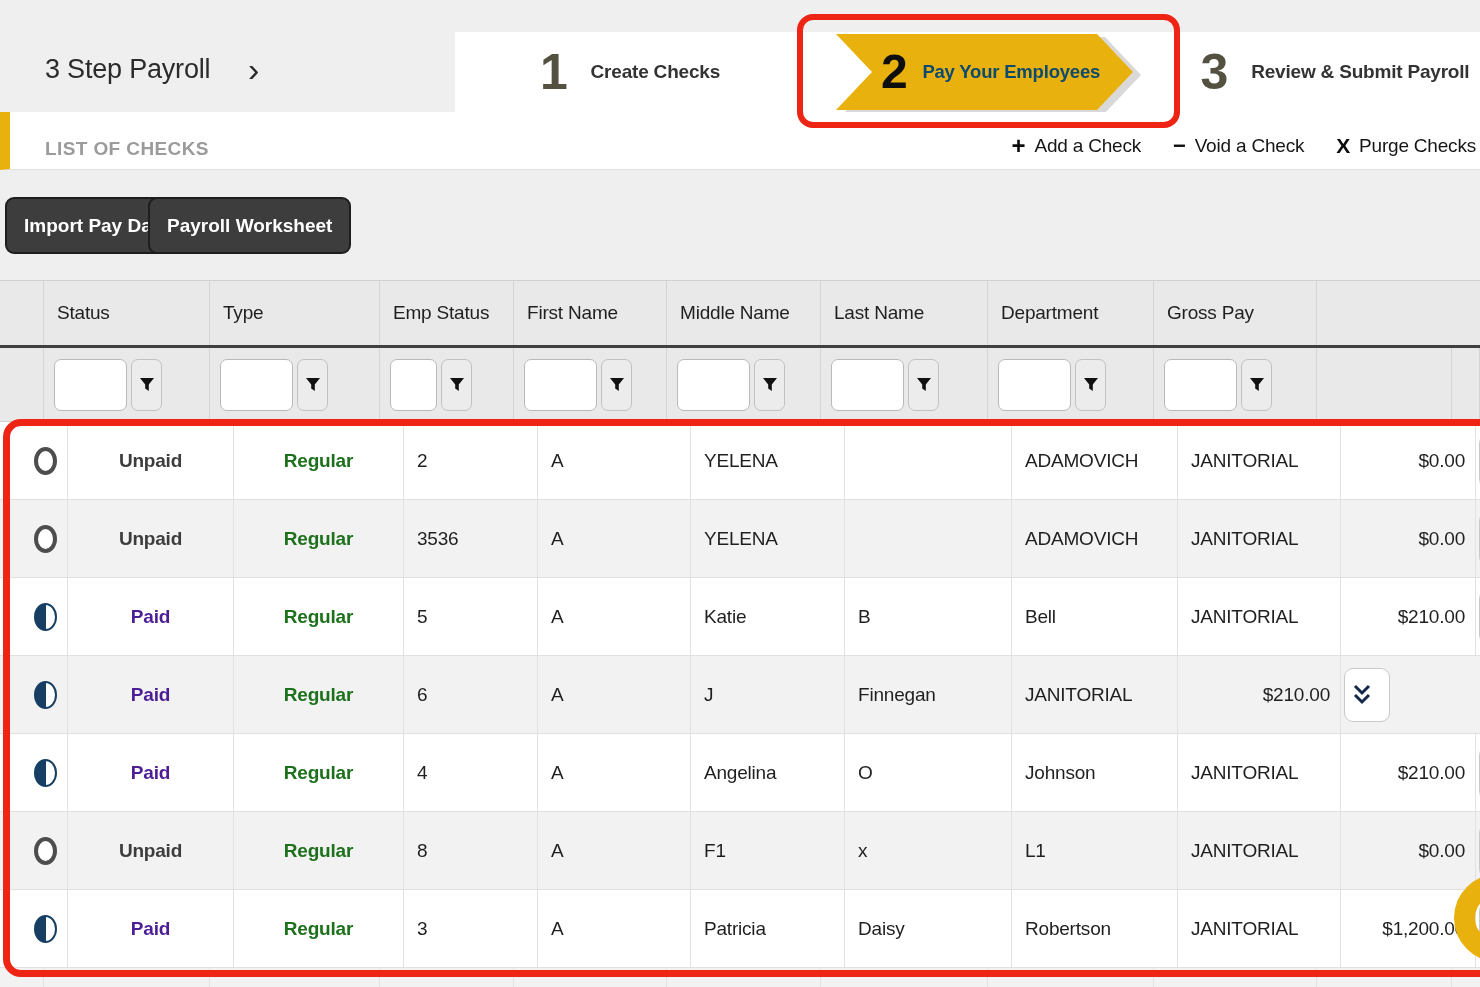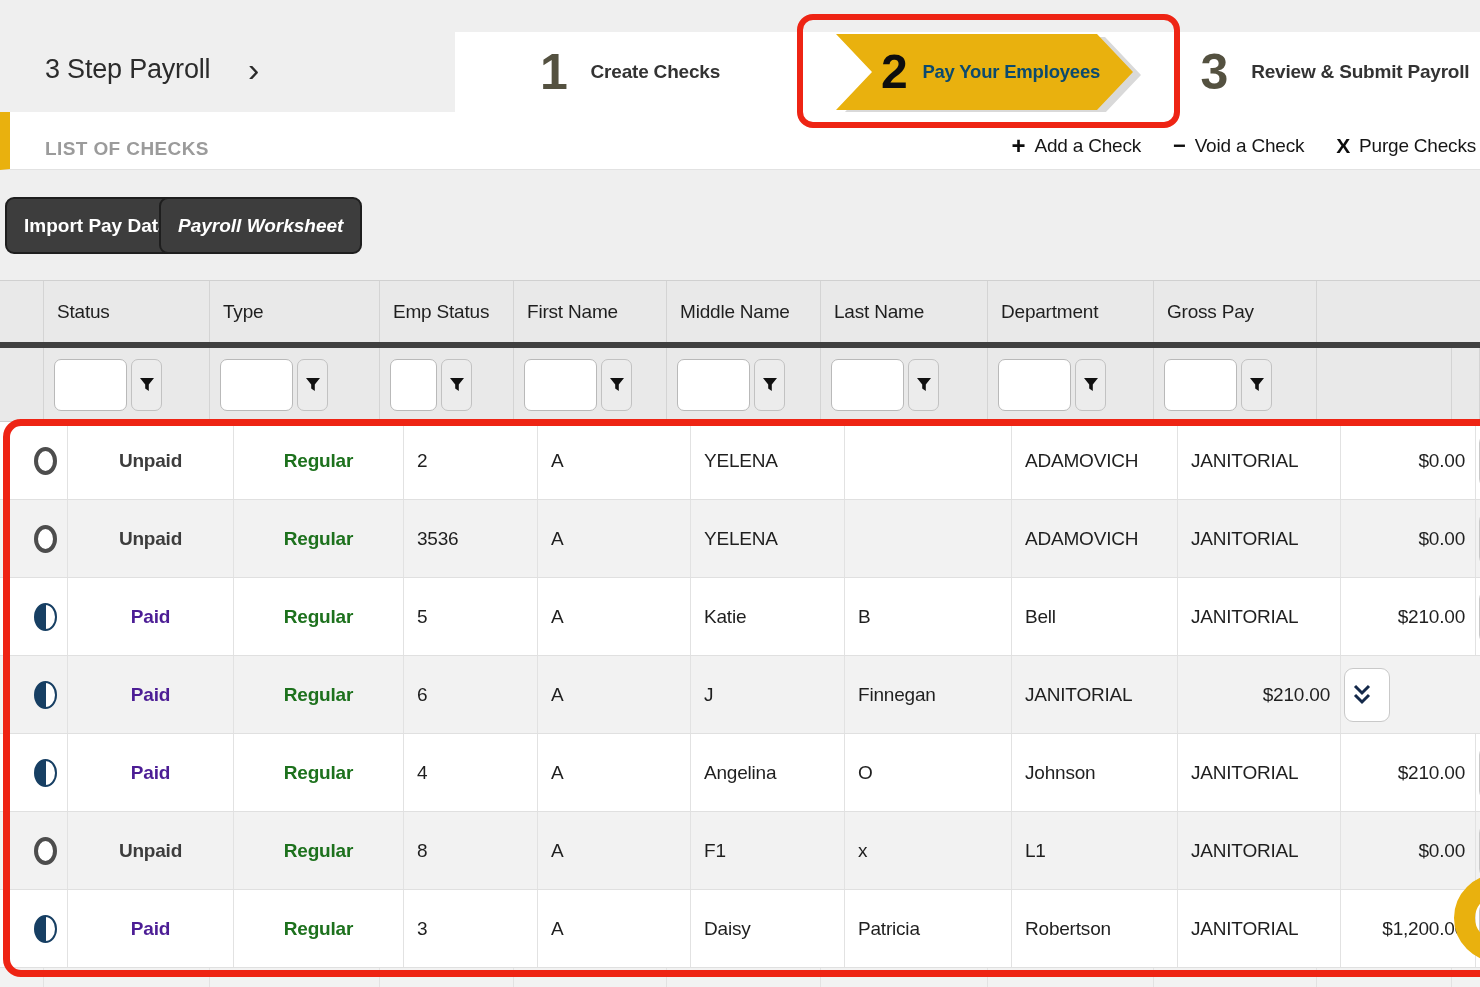--- a/index.html
+++ b/index.html
@@ -52,29 +52,29 @@
   .i-x     { font-size: 21px; }
 
   
   .btn-dark {
     position: absolute; top: 197px; height: 57px;
     background: #3d3d3d; border: 2px solid #1e1e1e; border-radius: 9px;
     color: #fff; font-weight: bold; font-size: 19px;
     display: flex; align-items: center; padding: 0 17px; cursor: pointer;
   }
   .btn-import { left: 5px; }
-  .btn-worksheet { left: 159px; font-style: italic; }
+  .btn-worksheet { left: 148px; }
 
   
   .table { position: absolute; left: 0; top: 280px; width: 1480px; }
   .grid {
     display: grid;
     grid-template-columns: 44px 166px 170px 134px 153px 154px 167px 166px 163px 135px 28px;
   }
-  .thead { height: 68px; background: #e9e9e9; border-top: 1px solid #d0d0d0; border-bottom: 6px solid #404040; }
+  .thead { height: 68px; background: #e9e9e9; border-top: 1px solid #d0d0d0; border-bottom: 3px solid #404040; }
   .th { display: flex; align-items: center; padding-left: 13px; font-size: 19px; color: #1f1f1f; border-right: 1px solid #d4d4d4; }
   .th.last, .td.last { border-right: none; }
 
   .tfilter { height: 74px; background: #e9e9e9; border-bottom: 1px solid #cfcfcf; }
   .fcell { display: flex; align-items: center; padding-left: 10px; gap: 4px; border-right: 1px solid #d4d4d4; }
   .fcell.empty { padding: 0; }
   .finput {
     width: 73px; height: 52px; border: 1px solid #b9b9b9; border-radius: 7px;
     background: #fff; font-size: 18px; padding: 0 8px; outline: none;
     font-family: "Liberation Sans", sans-serif;
@@ -389,22 +389,22 @@
   </div>
 
   <div class="grid tr row-paid">
     <div class="td center">
         <span class="icon-paid"></span>
       </div>
     <div class="td center c-status">Paid</div>
     <div class="td center c-type">Regular</div>
     <div class="td">3</div>
     <div class="td">A</div>
+    <div class="td">Patricia</div>
     <div class="td">Daisy</div>
-    <div class="td">Patricia</div>
     <div class="td">Robertson</div>
     <div class="td">JANITORIAL</div>
     <div class="td right">$1,200.00</div>
     <div class="td last c-exp">
       <span class="expand-btn">
           <svg width="24" height="22" viewBox="0 0 24 22">
             <path d="M5 2l7 7 7-7" stroke="#14294a" stroke-width="3" fill="none"></path>
             <path d="M5 11l7 7 7-7" stroke="#14294a" stroke-width="3" fill="none"></path>
           </svg>
         </span>

